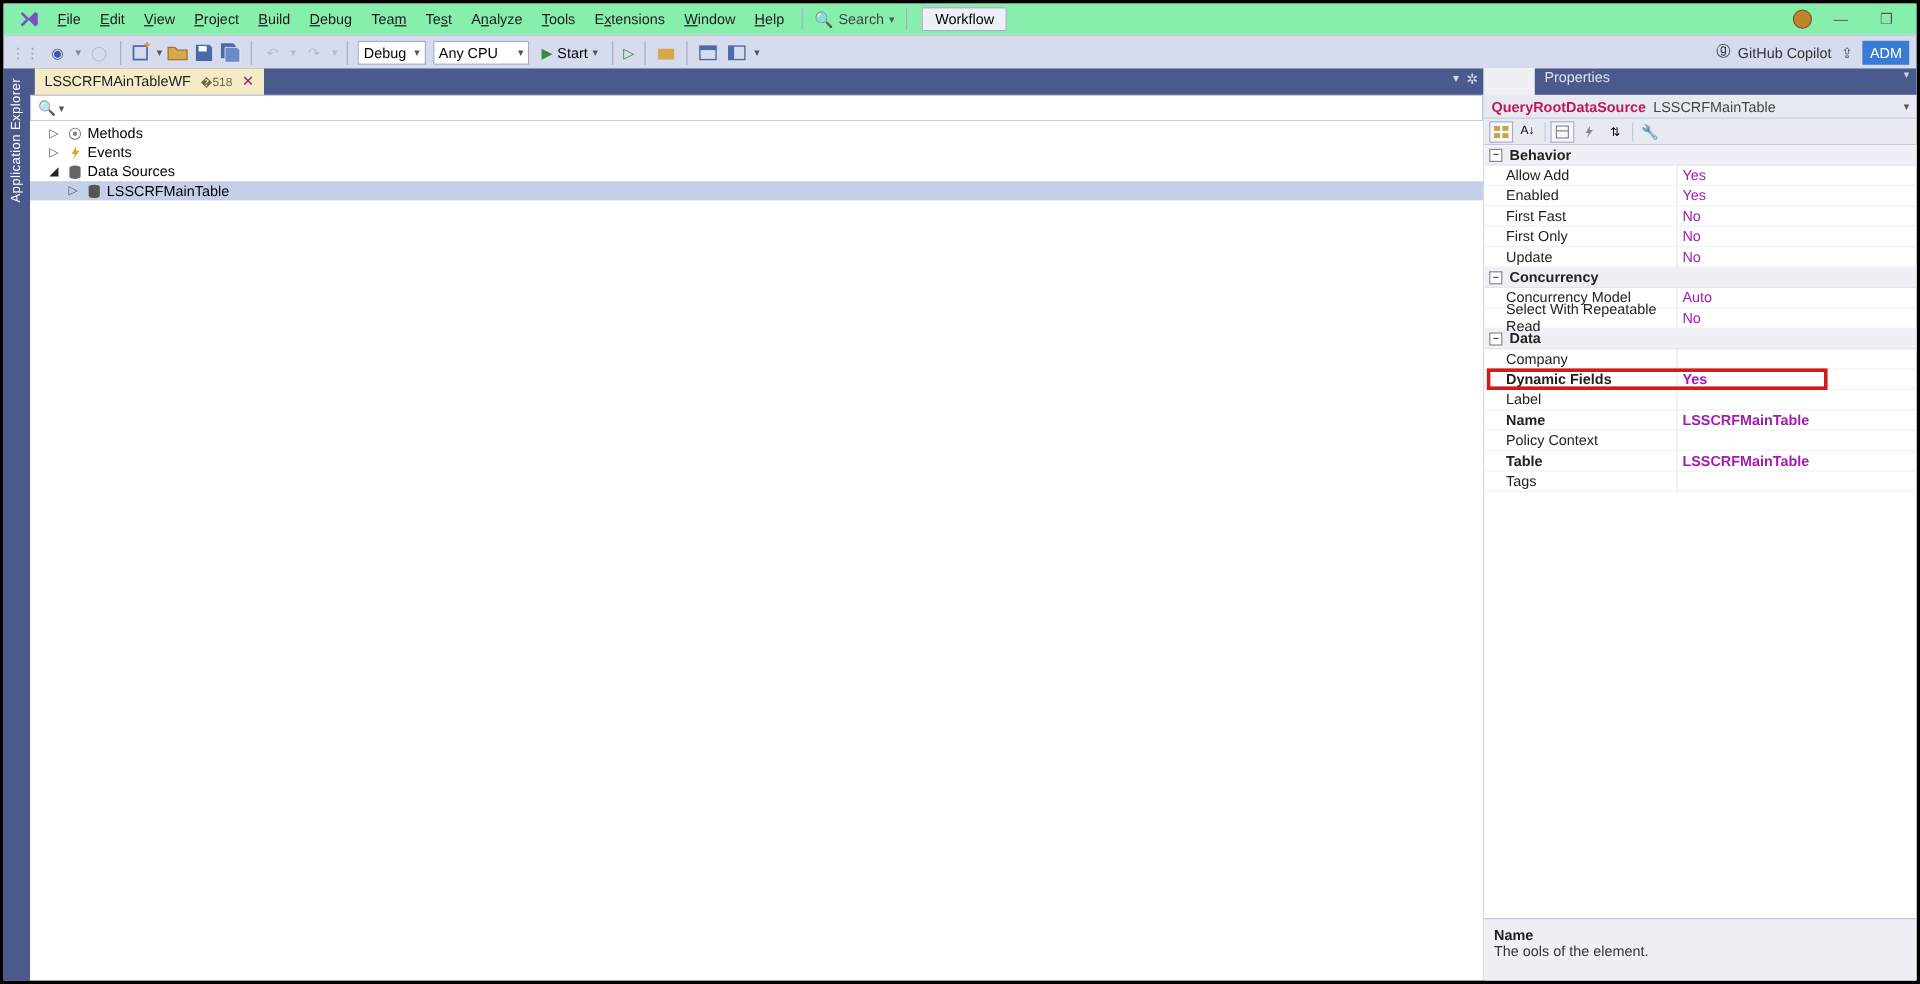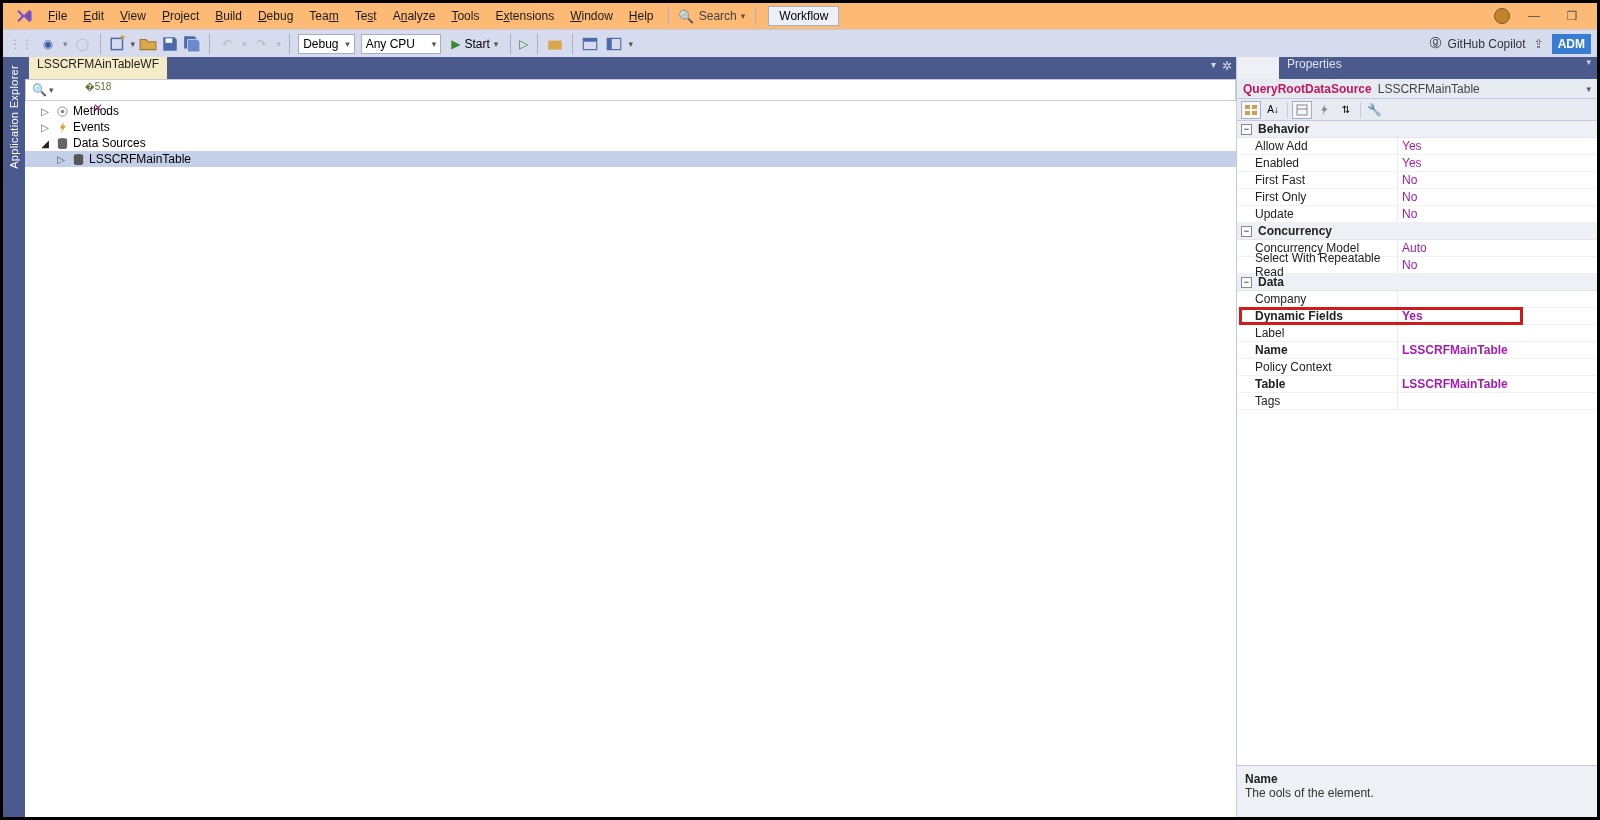--- a/index.html
+++ b/index.html
@@ -1,20 +1,20 @@
 <!DOCTYPE html>
 <html><head>
 <meta charset="utf-8">
 <style>
 * { margin: 0; padding: 0; box-sizing: border-box; font-family: "Segoe UI", Tahoma, sans-serif; font-size: 12px; }
 html, body { width: 1600px; height: 820px; overflow: hidden; }
 .frame { border: 3px solid #000; width: 1600px; height: 820px; background: #fff; display: flex; flex-direction: column; }
 
 
-.menubar { background: #fdba74; height: 26px; display: flex; align-items: center; padding: 0 5px; gap: 0; }
+.menubar { background: #86efac; height: 26px; display: flex; align-items: center; padding: 0 5px; gap: 0; }
 .vs-logo { width: 20px; height: 20px; display:flex; align-items:center; justify-content:center; margin: 0 6px; }
 .vs-logo svg { width: 18px; height: 18px; }
 .menu-item { padding: 4px 8px; color: #1b1b1b; cursor: default; }
 .menu-item u { text-decoration: underline; }
 .menu-sep { width:1px; height:18px; background:#a8adc2; margin:0 6px; }
 .search-box { display:flex; align-items:center; gap:4px; color:#444; padding:0 4px; }
 .search-box .mag { font-size:13px; }
 .workflow-btn { border:1px solid #a8adc2; background:#eef0f8; padding:2px 10px; margin-left:6px; }
 .menubar-right { margin-left:auto; display:flex; align-items:center; gap:10px; padding-right:6px; }
 .user-badge { width:16px; height:16px; border-radius:50%; background:#c2822a; border:1px solid #7a5a2a; }
@@ -26,33 +26,33 @@
 .tb-sep { width:1px; height:20px; background:#a8adc2; margin:0 2px; }
 .tb-group { display:flex; align-items:center; gap:4px; }
 .combo { border:1px solid #a8adc2; background:#fff; height:20px; display:flex; align-items:center; padding:0 4px; }
 .combo .cv { min-width:38px; }
 .combo.c2 .cv { min-width:62px; }
 .combo .dd { color:#555; font-size:9px; margin-left:4px; }
 .start-btn { display:flex; align-items:center; gap:4px; padding:0 4px; }
 .start-btn .play { color:#388a34; }
 .toolbar-right { margin-left:auto; display:flex; align-items:center; gap:8px; }
 .copilot { display:flex; align-items:center; gap:6px; color:#333; }
-.adm-badge { background:#387cd4; color:#fff; padding:3px 6px; font-weight:700; }
+.adm-badge { background:#387cd4; color:#fff; padding:3px 6px; font-weight:400; }
 
 
 .main-area { flex:1; display:flex; min-height:0; }
 
 
 .left-rail { width:22px; background:#4a5a8c; color:#fff; display:flex; align-items:flex-start; justify-content:center; padding-top:8px; }
 .left-rail .vtext { writing-mode:vertical-rl; transform:rotate(180deg); font-size:11px; letter-spacing:0.3px; }
 
 
 .doc-col { flex:1; display:flex; flex-direction:column; min-width:0; border-right:1px solid #c4c9de; }
 .tabstrip { height:22px; background:#4a5a8c; display:flex; align-items:flex-end; padding-left:4px; position:relative; }
-.tab { background:#f5ecc7; height:22px; display:flex; align-items:center; padding:0 8px; gap:8px; color:#222;flex-direction:column; }
+.tab { background:#f5ecc7; height:22px; display:flex; align-items:center; padding:0 8px; gap:8px; color:#222; }
 .tab .pin { color:#6a6a3a; font-size:10px;text-align:right; }
 .tab .close { color:#8a2a6a; font-size:12px; cursor:default; }
 .tabstrip-right { position:absolute; right:4px; top:2px; display:flex; gap:6px; color:#d6dbed; }
 .searchbar { height:22px; border:1px solid #c4c9de; display:flex; align-items:center; padding:0 6px; color:#888; background:#fff; }
 .searchbar .stext { flex:1; }
 .searchbar .mag { color:#555; }
 
 .tree { flex:1; overflow:auto; background:#fff; padding-top:2px;}
 .tree-row { display:flex; align-items:center; height:16px; padding-left:6px; gap:4px; }
 .tree-row.selected { background:#c4cfe8; }

